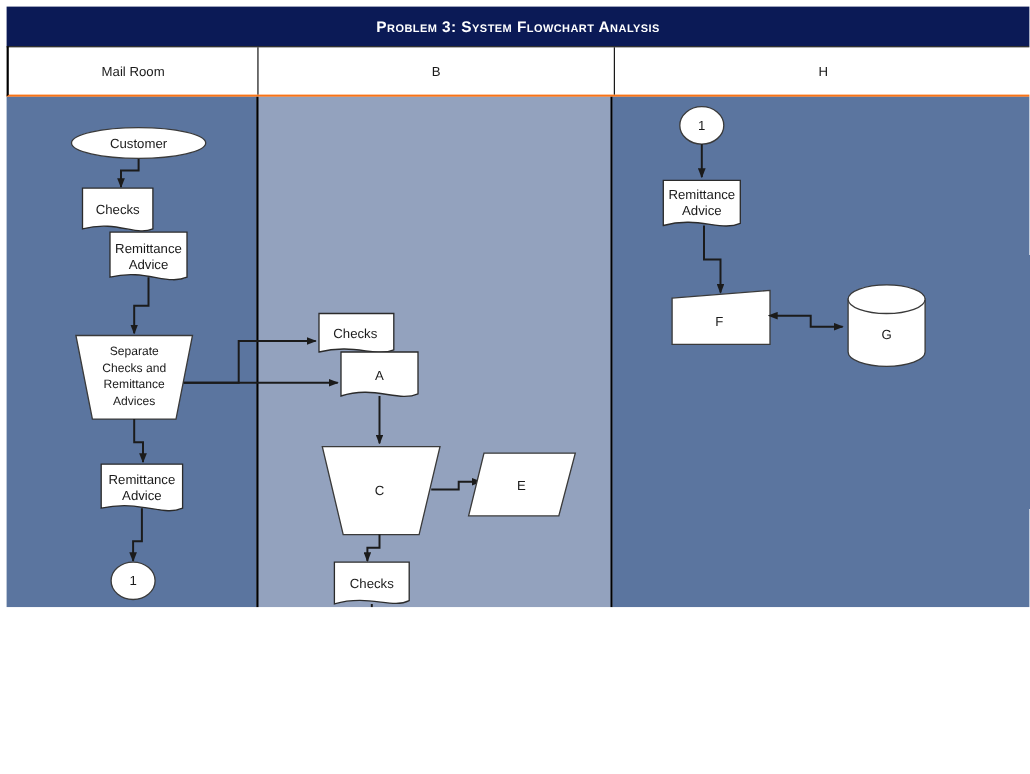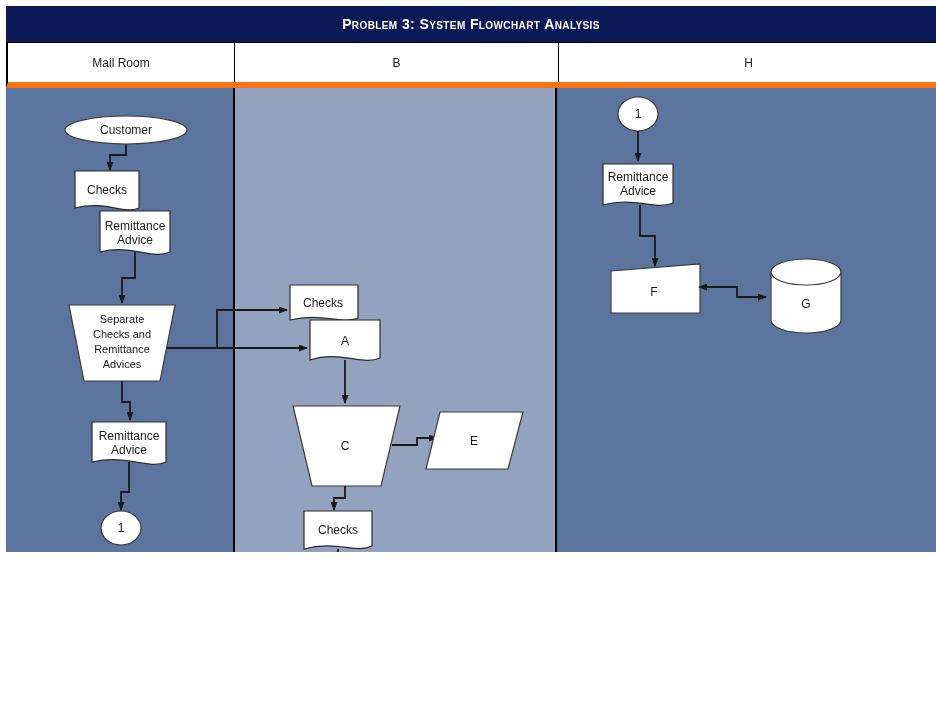--- a/index.html
+++ b/index.html
@@ -39,21 +39,21 @@
   }
   
   #header-row {
     position: absolute;
     left: 6px;
     top: 42px;
     width: 930px;
     height: 46px;
     background: #ffffff;
     border-top: 1px solid #000000;
-    border-bottom: 6px solid #f97316;
+    border-bottom: 2px solid #f97316;
     border-left: 2px solid #000000;
     box-sizing: border-box;
   }
   .col-head {
     position: absolute;
     top: 0;
     height: 100%;
     display: flex;
     align-items: center;
     justify-content: center;

